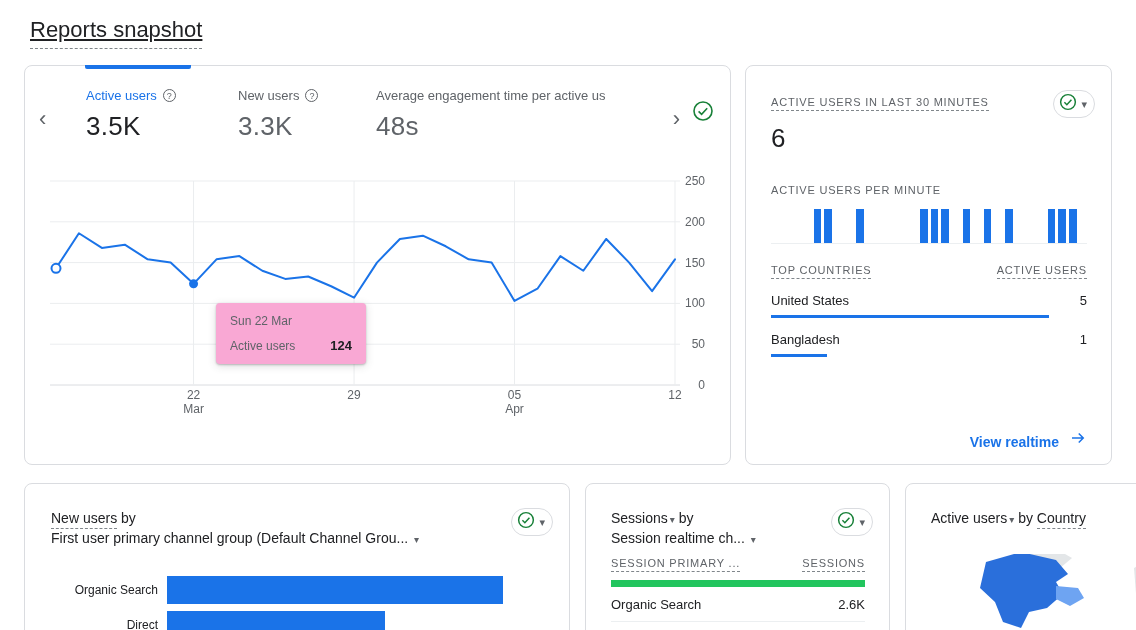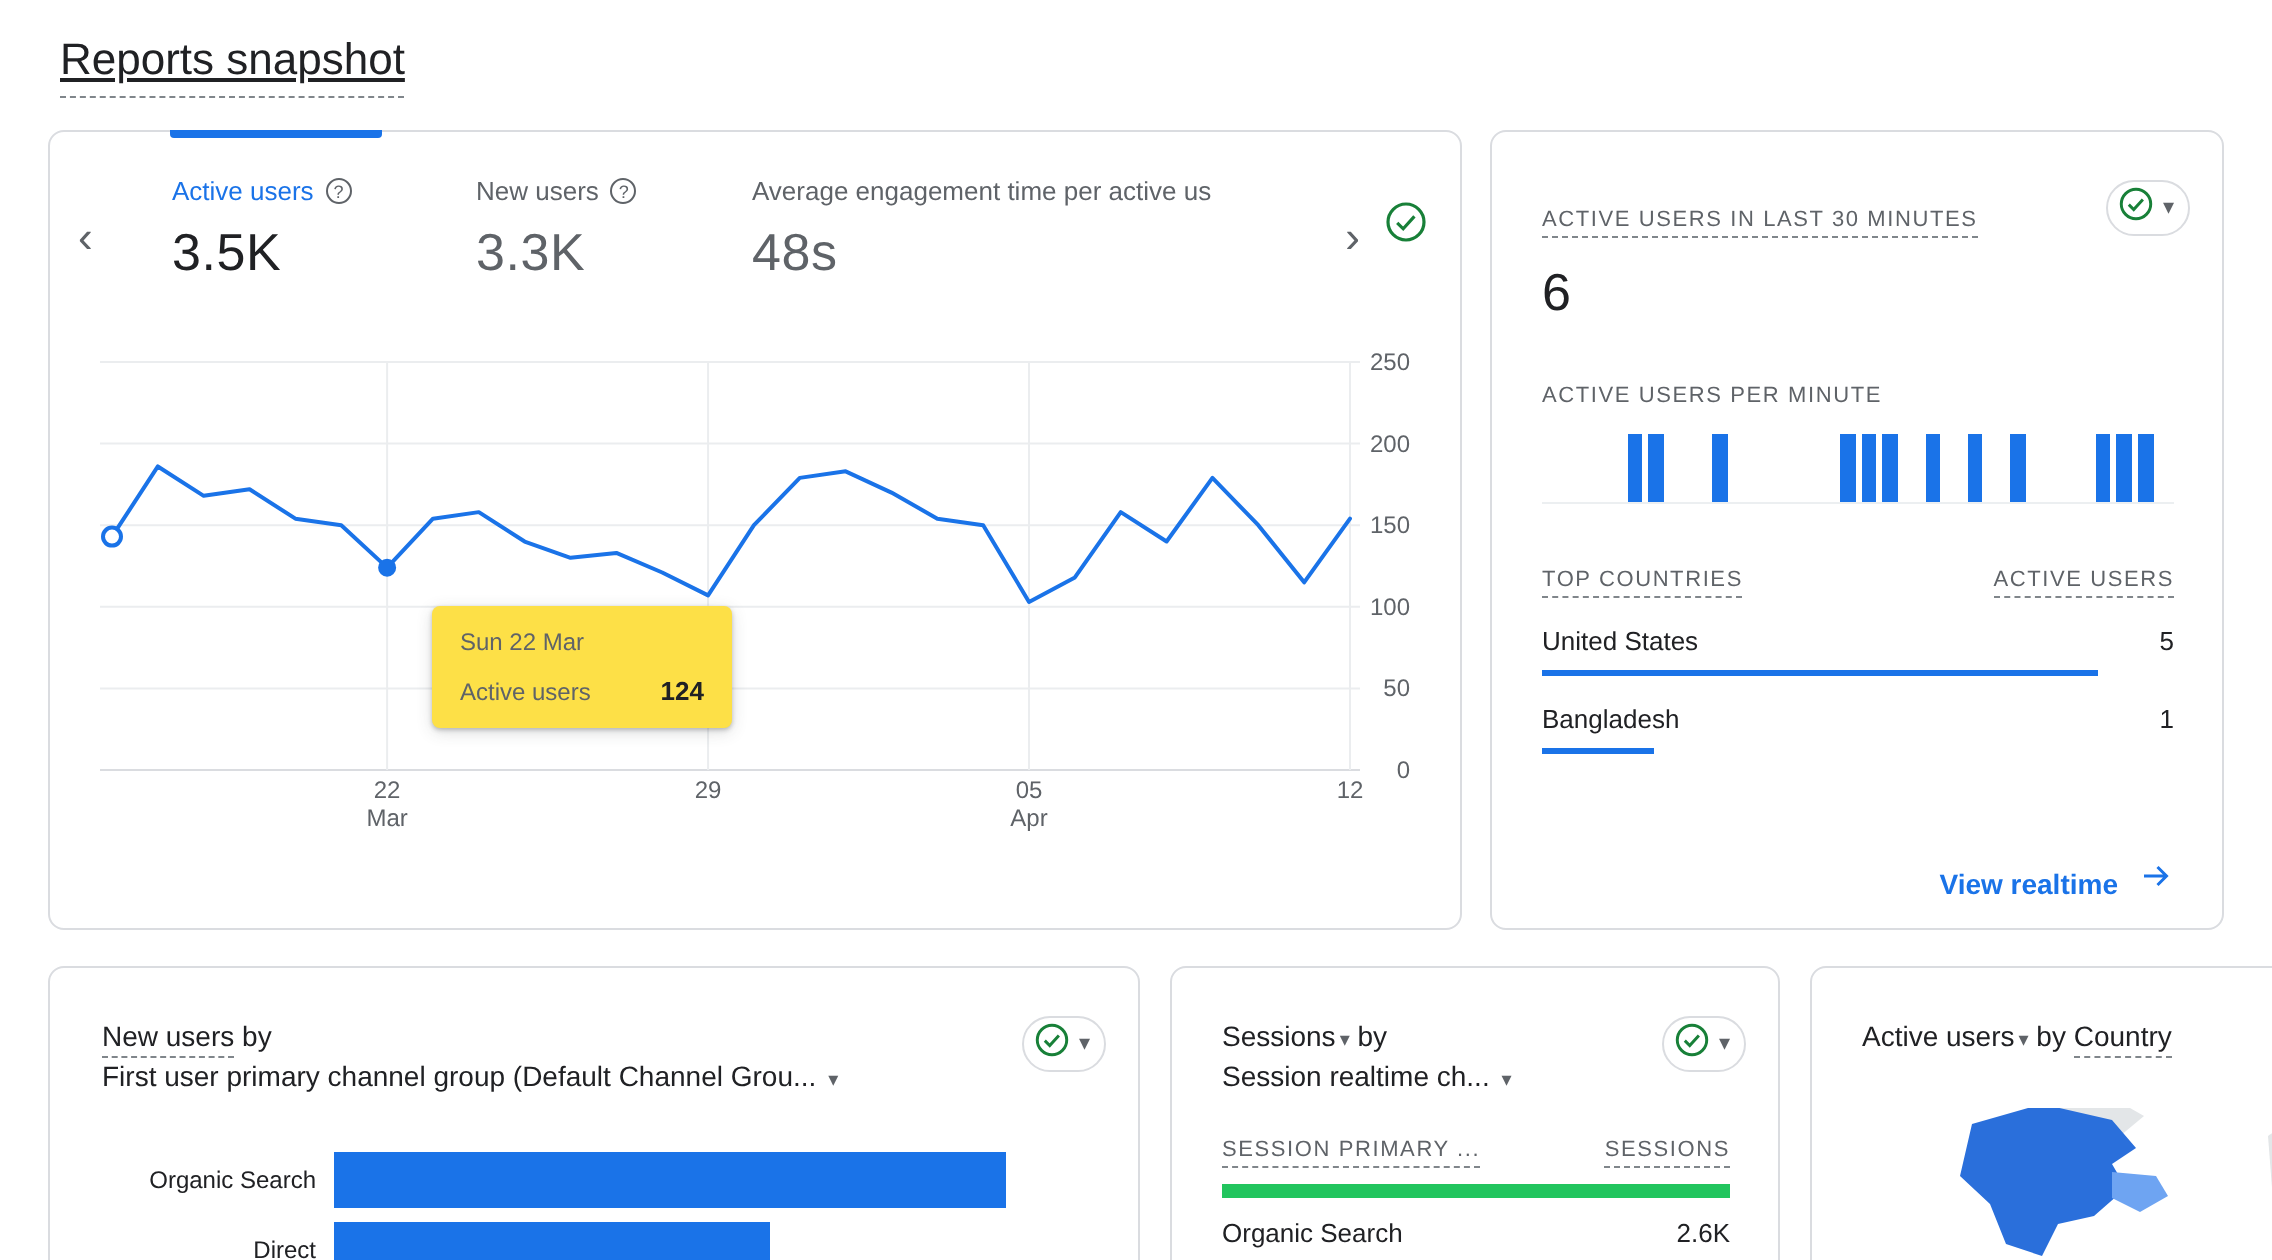--- a/index.html
+++ b/index.html
@@ -33,28 +33,28 @@
   .tab-1 { width:152px; } .tab-2 { width:138px; } .tab-3 { width:268px; overflow:hidden; white-space:nowrap; }
   .tab-label { font-size:13px; color:#5f6368; display:flex; align-items:center; gap:6px; white-space:nowrap; }
   .tab.selected .tab-label { color:#1a73e8; }
   .tab-value { margin-top:8px; font-size:26px; color:#5f6368; letter-spacing:.3px; }
   .tab.selected .tab-value { color:#202124; }
   .help-icon { display:inline-flex; align-items:center; justify-content:center; width:13px; height:13px;
     border:1px solid #5f6368; border-radius:50%; font-size:9px; color:#5f6368; flex:none; }
   .quality-icon { position:absolute; right:16px; top:34px; cursor:pointer; }
   #line-chart-svg { position:absolute; left:0; top:108px; }
 
-  .chart-tooltip { position:absolute; left:191px; top:237px; width:150px; padding:11px 14px; background:#fde047;
+  .chart-tooltip { position:absolute; left:191px; top:237px; width:150px; padding:11px 14px; background:#f9a8d4;
     border-radius:4px; box-shadow:0 1px 2px rgba(60,64,67,.3), 0 2px 8px rgba(60,64,67,.18); z-index:5; }
   .tt-date { font-size:12px; color:#5f6368; }
   .tt-row { margin-top:10px; display:flex; justify-content:space-between; align-items:baseline; font-size:12px; color:#5f6368; }
   .tt-row b { color:#202124; font-size:13px; }
 
   
-  .upper-label { font-size:11px; letter-spacing:.8px; color:#5f6368; text-transform:uppercase;margin-top:12px; }
+  .upper-label { font-size:11px; letter-spacing:.8px; color:#5f6368; text-transform:uppercase; }
   .rt-title { display:inline-block; }
   .pill { position:absolute; right:16px; top:24px; height:28px; padding:0 7px 0 5px; border:1px solid #dadce0;
     border-radius:16px; display:flex; align-items:center; gap:4px; background:#fff; cursor:pointer; }
   .caret { color:#5f6368; font-size:11px; line-height:1; }
   .rt-value { font-size:26px; margin-top:12px; color:#202124; }
   .rt-sub { margin-top:30px; }
   .minute-bars { margin-top:10px; height:38px; display:flex; align-items:flex-end; gap:3px; border-bottom:1px solid #eceff1; }
   .mslot { flex:1; height:100%; display:flex; align-items:flex-end; }
   .mbar { width:100%; height:34px; background:#1a73e8; }
   .countries-header { margin-top:20px; display:flex; justify-content:space-between; }

